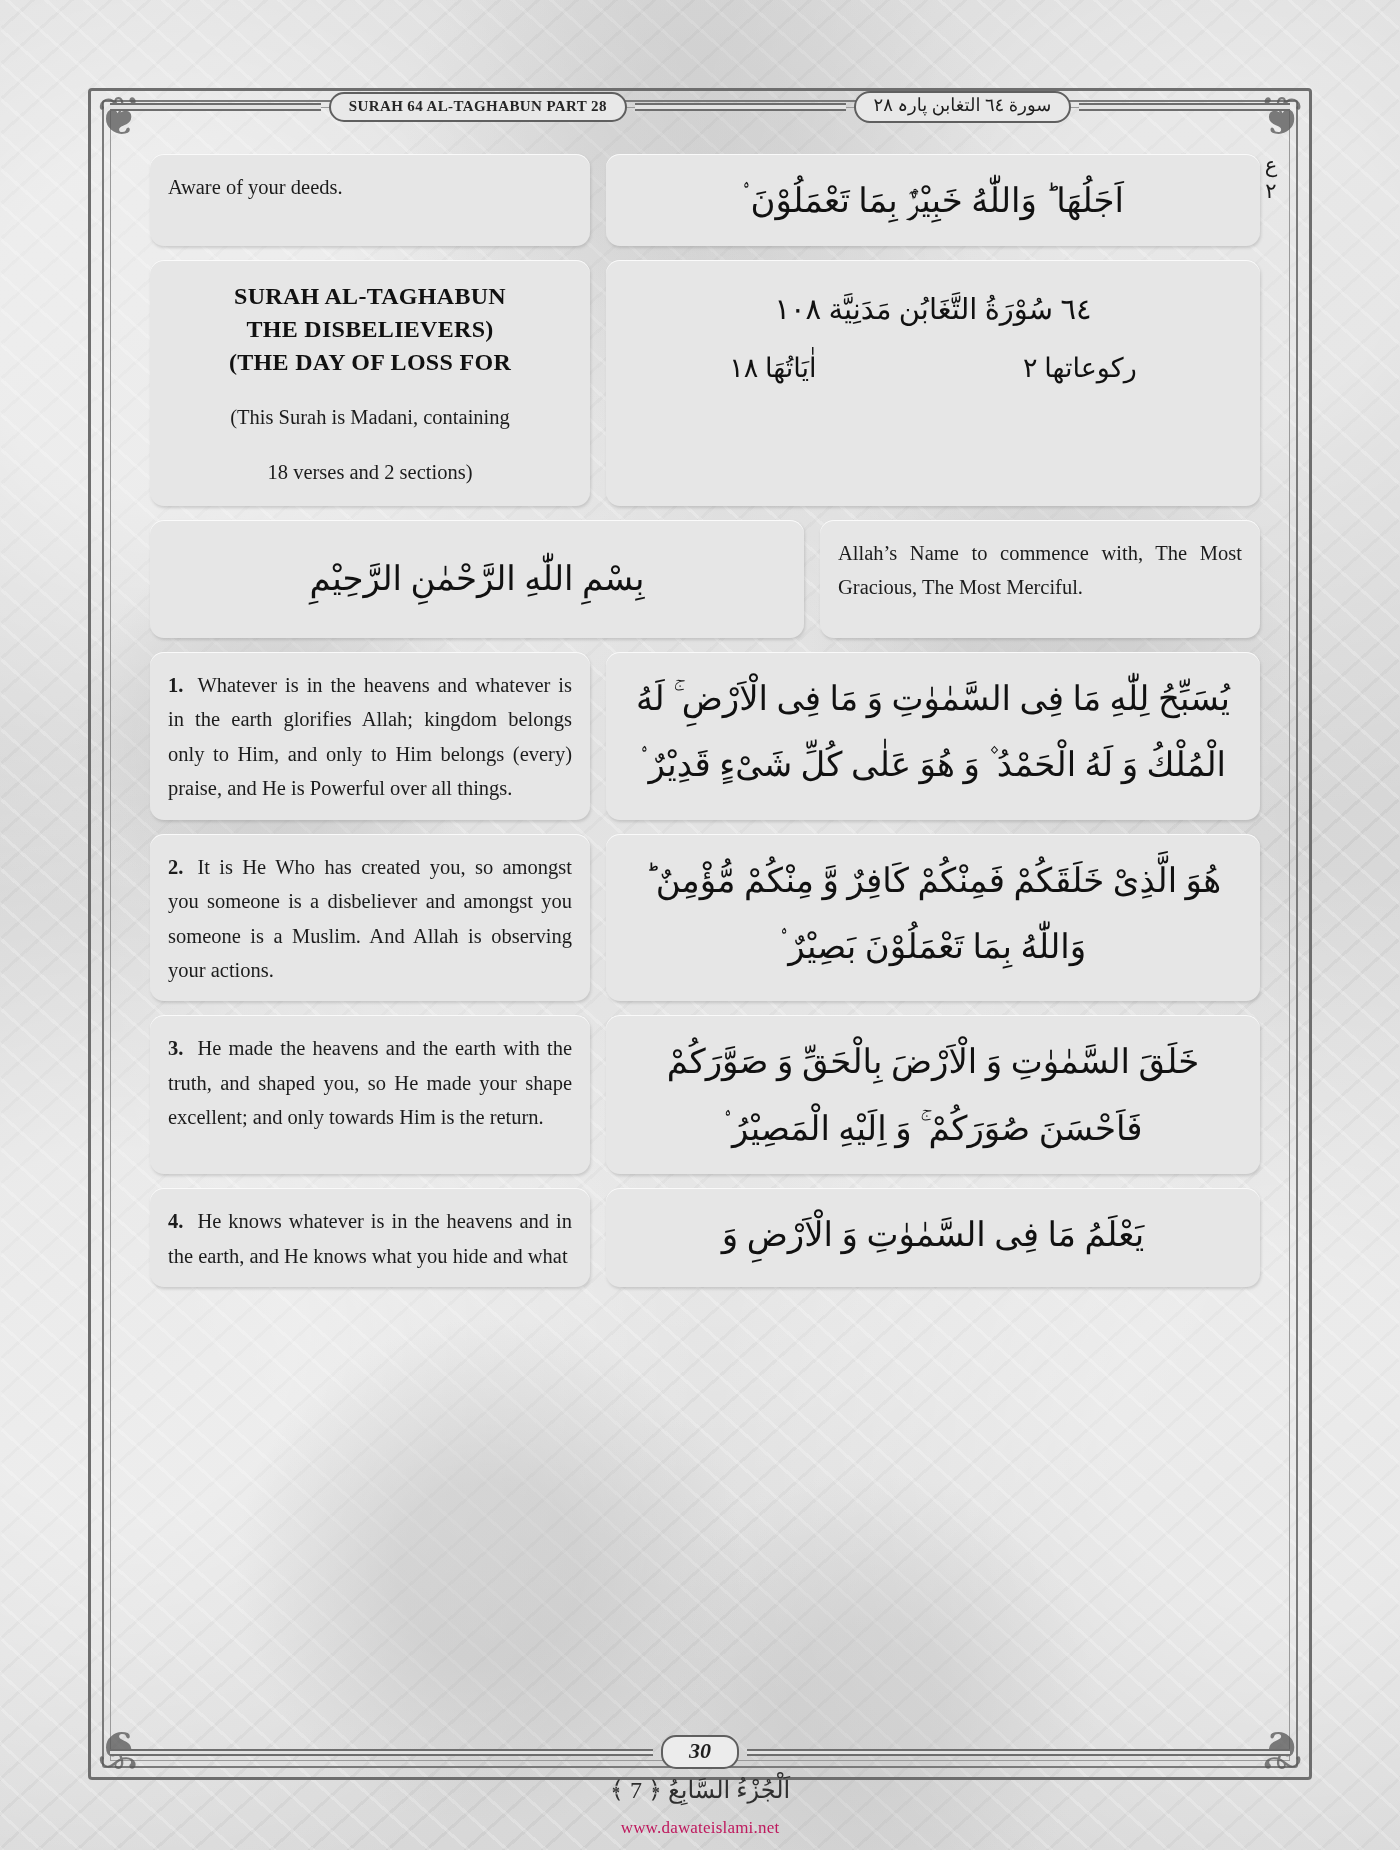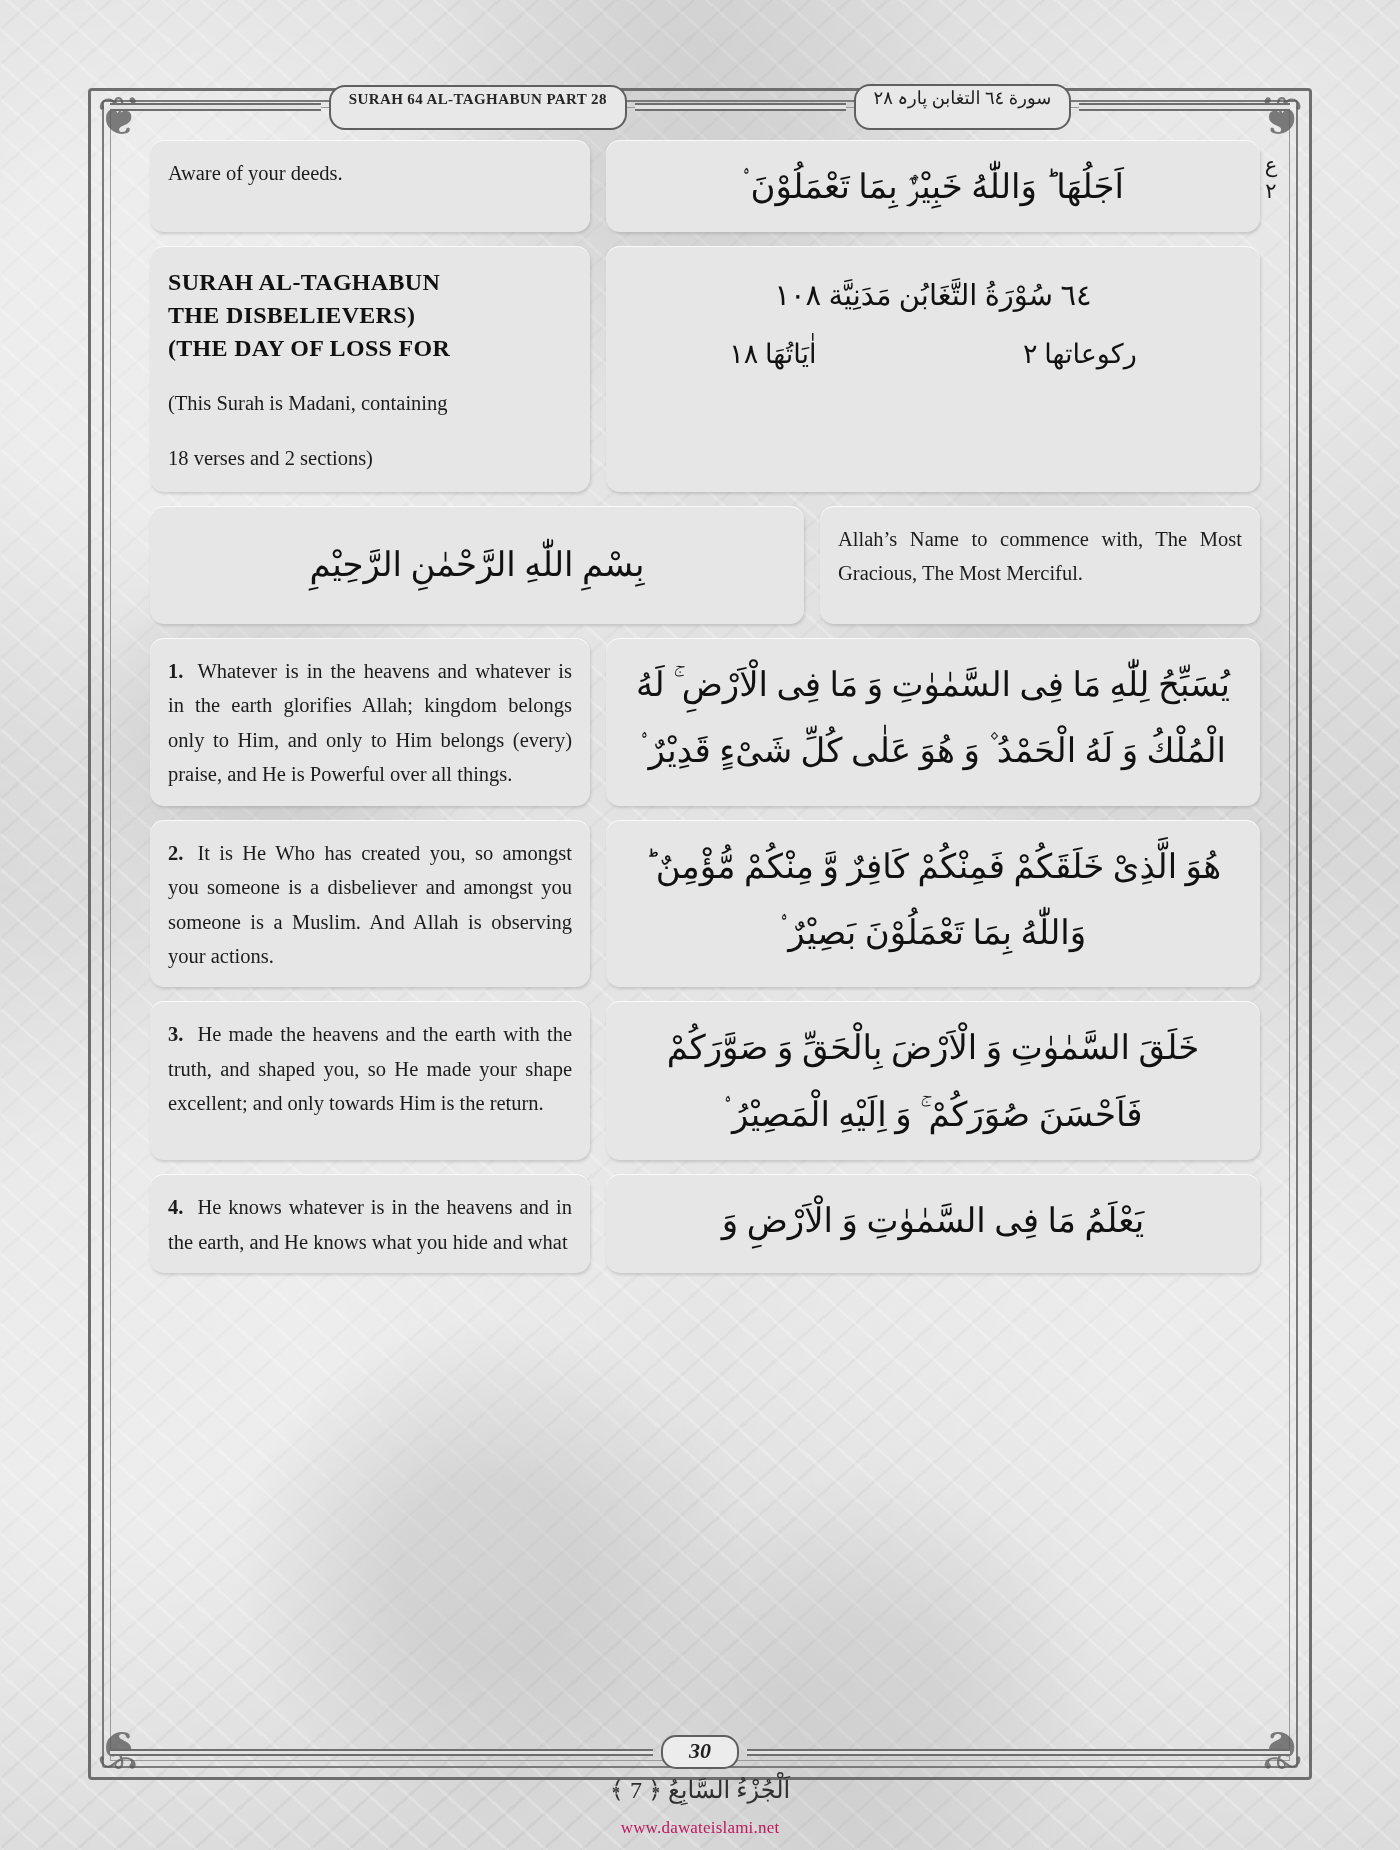--- a/index.html
+++ b/index.html
@@ -87,41 +87,41 @@
     flex: 1;
     height: 8px;
     border-top: 2px solid #6d6d6d;
     border-bottom: 2px solid #6d6d6d;
     background: #e3e3e3;
   }
   .hdr-pill {
     border: 2px solid #5f5f5f;
     border-radius: 16px;
     background: #e8e8e8;
-    padding: 3px 18px 20px;
+    padding: 3px 18px 5px;
     white-space: nowrap;
   }
   .hdr-pill .en {
     font-family: "Liberation Serif", serif;
     font-weight: bold;
     font-size: 15px;
     letter-spacing: .4px;
     color: #262626;
   }
   .hdr-pill .ar {
     font-size: 18px;
     color: #1d1d1d;
     direction: rtl;
     line-height: 1.1;
   }
 
   
   .content {
     position: absolute;
-    left: 150px; top: 140px;
+    left: 150px; top: 154px;
     width: 1110px;
     display: flex;
     flex-direction: column;
     gap: 14px;
   }
   .row {
     display: flex;
     gap: 16px;
     align-items: stretch;
   }
@@ -150,20 +150,21 @@
     line-height: 1.95;
     letter-spacing: 0;
   }
   .vnum {
     font-weight: bold;
     margin-right: 14px;
   }
 
   
   .cell-title {
+    text-align: center;
     padding: 20px 18px 18px;
   }
   .cell-title .t-main {
     font-weight: bold;
     font-size: 24px;
     line-height: 1.36;
     letter-spacing: .3px;
     color: #111;
   }
   .cell-title .t-sub {

